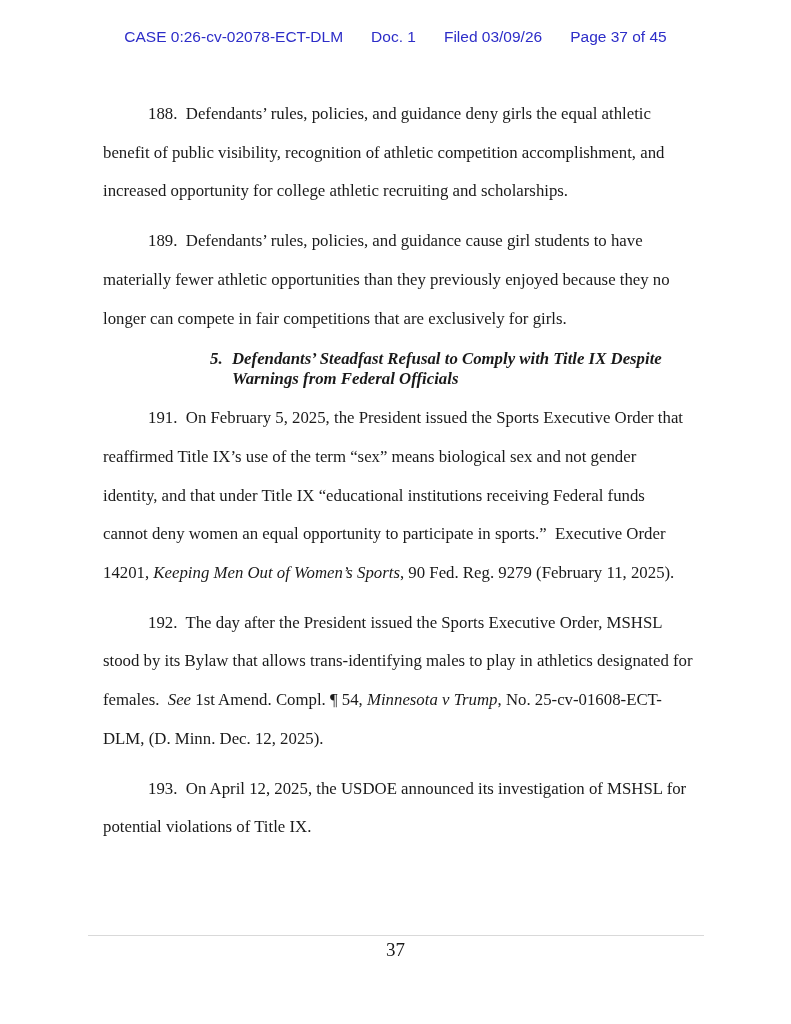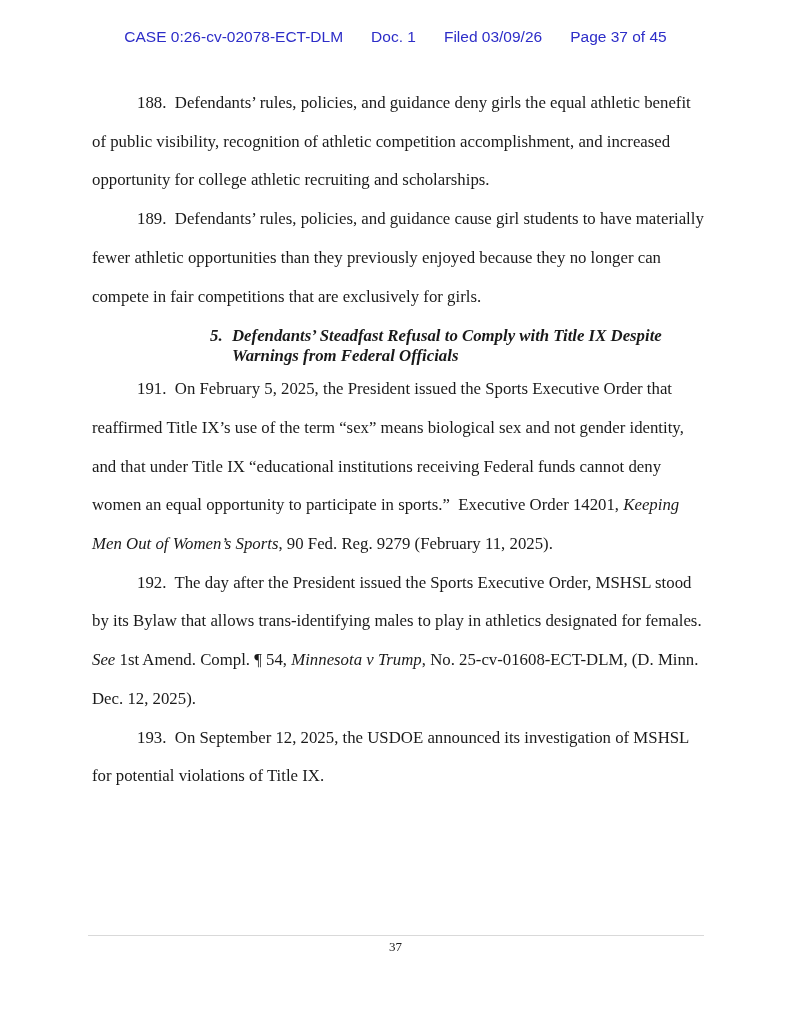--- a/index.html
+++ b/index.html
@@ -26,21 +26,21 @@
     white-space: nowrap;
     margin-top: 15px;
   }
   .content {
     position: absolute;
     left: 92px;
     top: 84px;
     width: 612px;
   }
   .para {
-    margin: 0;
+    margin: 11px;
     font-size: 16.8px;
     line-height: 38.7px;
     text-indent: 45px;
     white-space: pre-wrap;
     text-align: left;
   }
   .heading {
     display: flex;
     margin: 10px 0 5px 118px;
     font-size: 16.8px;
@@ -59,21 +59,21 @@
     width: 616px;
     height: 1px;
     background: #d9d9d9;
   }
   .page-number {
     position: absolute;
     top: 939px;
     left: 0;
     width: 791px;
     text-align: center;
-    font-size: 13px;
+    font-size: 19px;
     color: #1a1a1a;
   }
 </style>
 </head>
 <body>
 
 <div class="page">
 
   <div class="stamp">
     <span>CASE 0:26-cv-02078-ECT-DLM</span>
@@ -84,19 +84,19 @@
 
   <div class="content">
       <p class="para"><span>188.  Defendants’ rules, policies, and guidance deny girls the equal athletic benefit of public visibility, recognition of athletic competition accomplishment, and increased opportunity for college athletic recruiting and scholarships.</span></p>
       <p class="para"><span>189.  Defendants’ rules, policies, and guidance cause girl students to have materially fewer athletic opportunities than they previously enjoyed because they no longer can compete in fair competitions that are exclusively for girls.</span></p>
       <div class="heading">
         <span class="heading-num">5.</span>
         <span class="heading-text"><span class="run-italic run-bold">Defendants’ Steadfast Refusal to Comply with Title IX Despite Warnings from Federal Officials</span></span>
       </div>
       <p class="para"><span>191.  On February 5, 2025, the President issued the Sports Executive Order that reaffirmed Title IX’s use of the term “sex” means biological sex and not gender identity, and that under Title IX “educational institutions receiving Federal funds cannot deny women an equal opportunity to participate in sports.”  Executive Order 14201, </span><span class="run-italic">Keeping Men Out of Women’s Sports</span><span>, 90 Fed. Reg. 9279 (February 11, 2025).</span></p>
       <p class="para"><span>192.  The day after the President issued the Sports Executive Order, MSHSL stood by its Bylaw that allows trans-identifying males to play in athletics designated for females.  </span><span class="run-italic">See</span><span> 1st Amend. Compl. ¶ 54, </span><span class="run-italic">Minnesota v Trump</span><span>, No. 25-cv-01608-ECT-DLM, (D. Minn. Dec. 12, 2025).</span></p>
-      <p class="para"><span>193.  On September 12, 2025, the USDOE announced its investigation of MSHSL for potential violations of Title IX.</span></p>
+      <p class="para"><span>193.  On April 12, 2025, the USDOE announced its investigation of MSHSL for potential violations of Title IX.</span></p>
     </div>
 
   <div class="footer-rule"></div>
   <div class="page-number">37</div>
 
 </div>
 
 </body></html>

